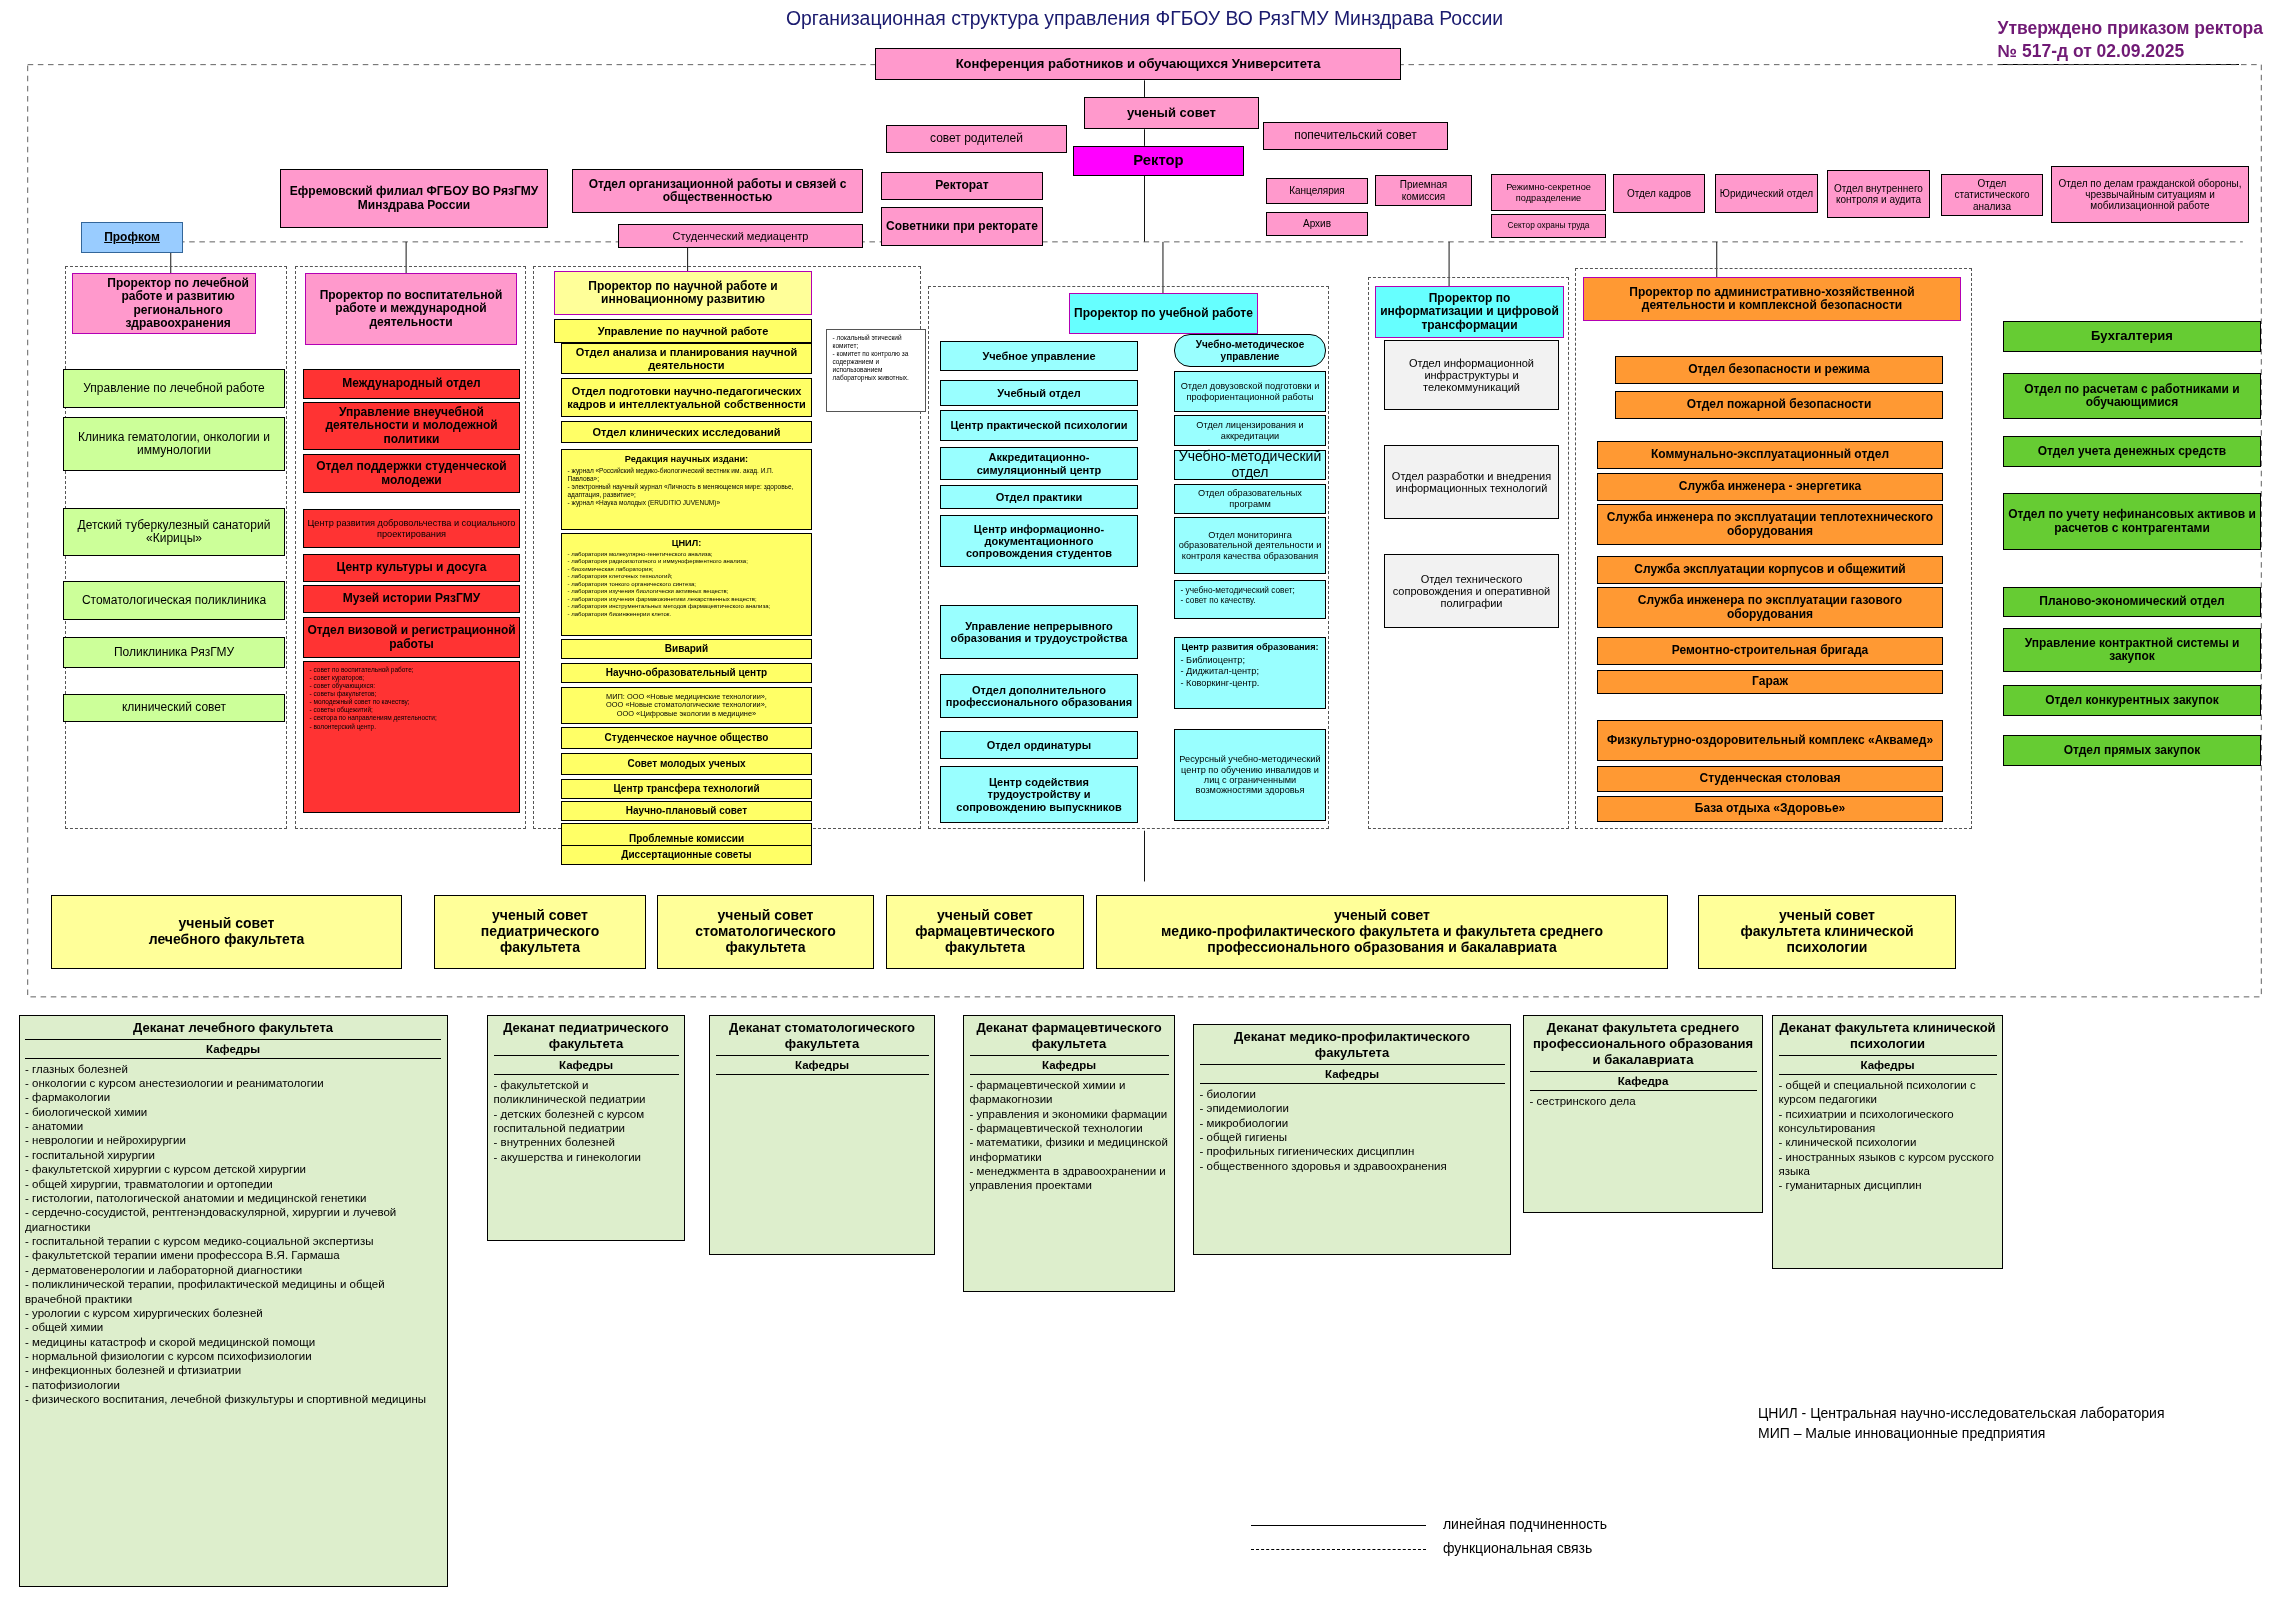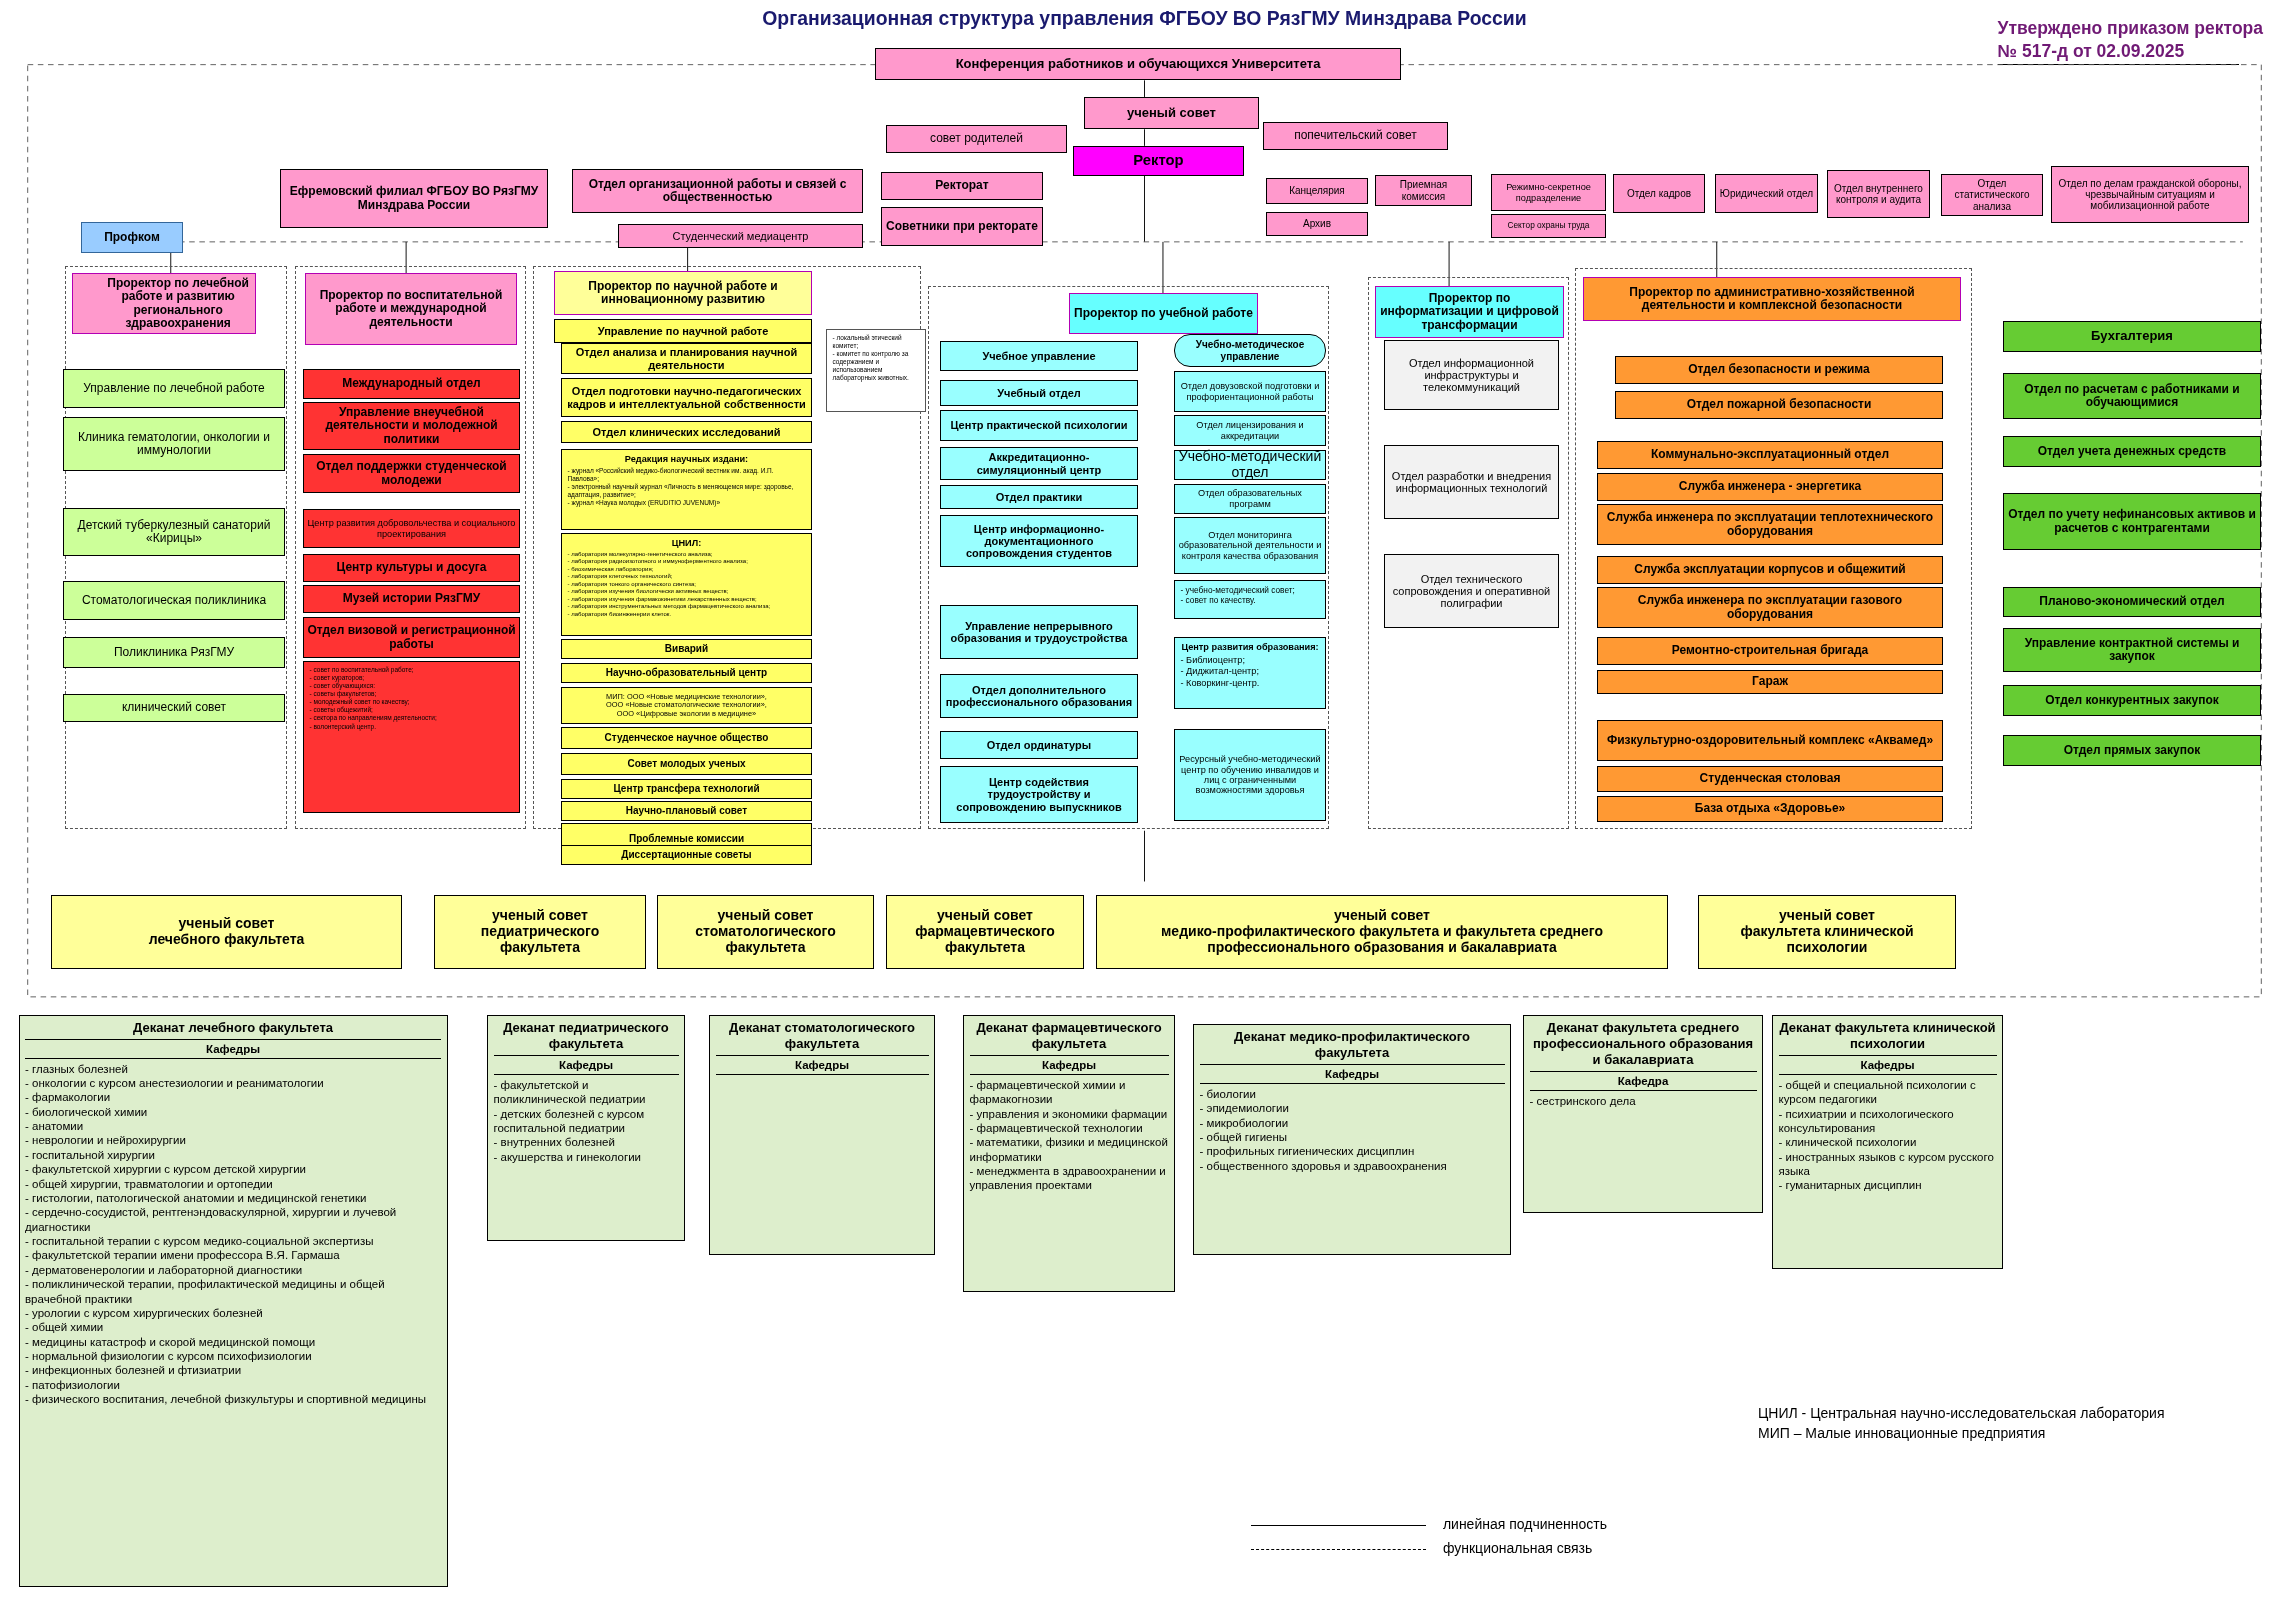--- a/index.html
+++ b/index.html
@@ -23,28 +23,28 @@
   .c-pink{background:#ff99cc;}
   .c-magenta{background:#ff00ff;}
   .c-yellow{background:#ffff99;}
   .c-yellow2{background:#ffff66;}
   .c-lgreen{background:#ccff99;}
   .c-green2{background:#66cc33;}
   .c-red{background:#ff3333;}
   .c-orange{background:#ff9933;}
   .c-cyan{background:#66ffff;}
   .c-cyan2{background:#99ffff;}
-  .c-lblue{background:#99ccff;}
+  .c-lblue{background:#99ccff;text-decoration:underline;}
   .c-white{background:#ffffff;}
   .c-pgreen{background:#ddeecc;}
   .c-lgrey{background:#f2f2f2;}
 
   .title{
     position:absolute;left:0;top:7.4px;width:2289px;text-align:center;
-    font-size:19.4px;font-weight:bold;color:#1a1a6e;
+    font-size:19.4px;font-weight:normal;color:#1a1a6e;
   }
   .approve{
     position:absolute;right:26px;top:16.6px;text-align:left;
     font-size:17.5px;font-weight:bold;color:#701a75;line-height:1.35;
   }
   .approve .ul{border-bottom:1.8px solid #000;display:inline-block;padding-right:55px;}
 
   .panel{position:absolute;border:0.9px dashed #555;box-sizing:border-box;}
   .lst{
     position:absolute;box-sizing:border-box;border:0.9px solid #000;

